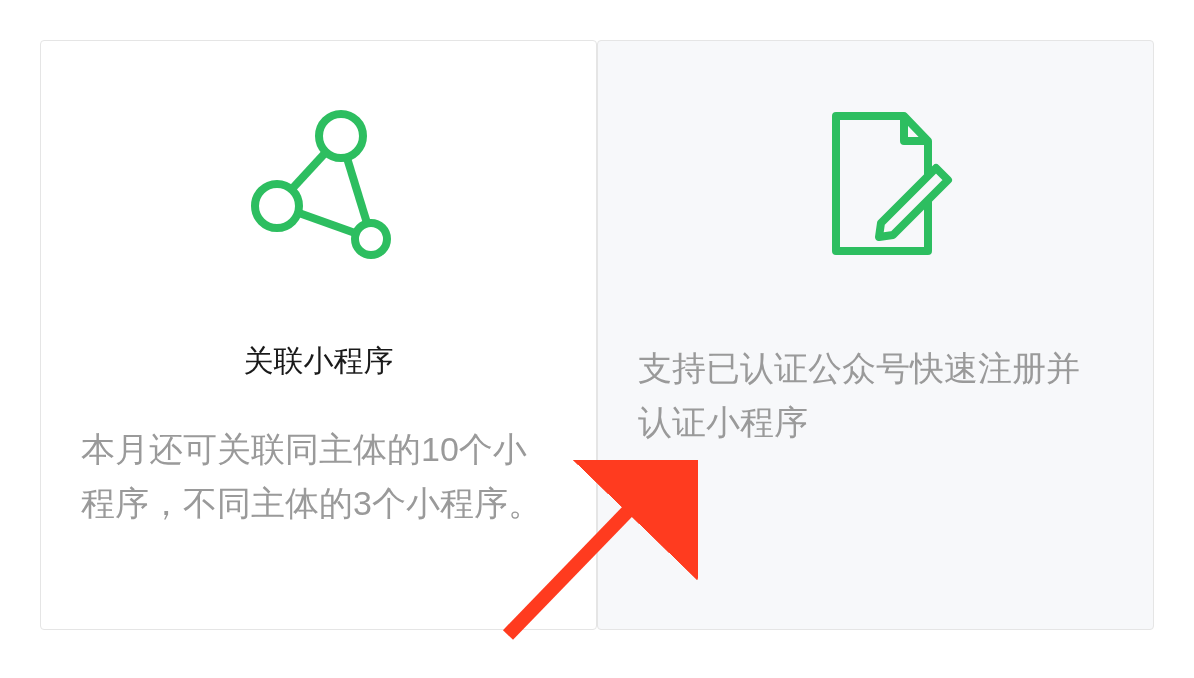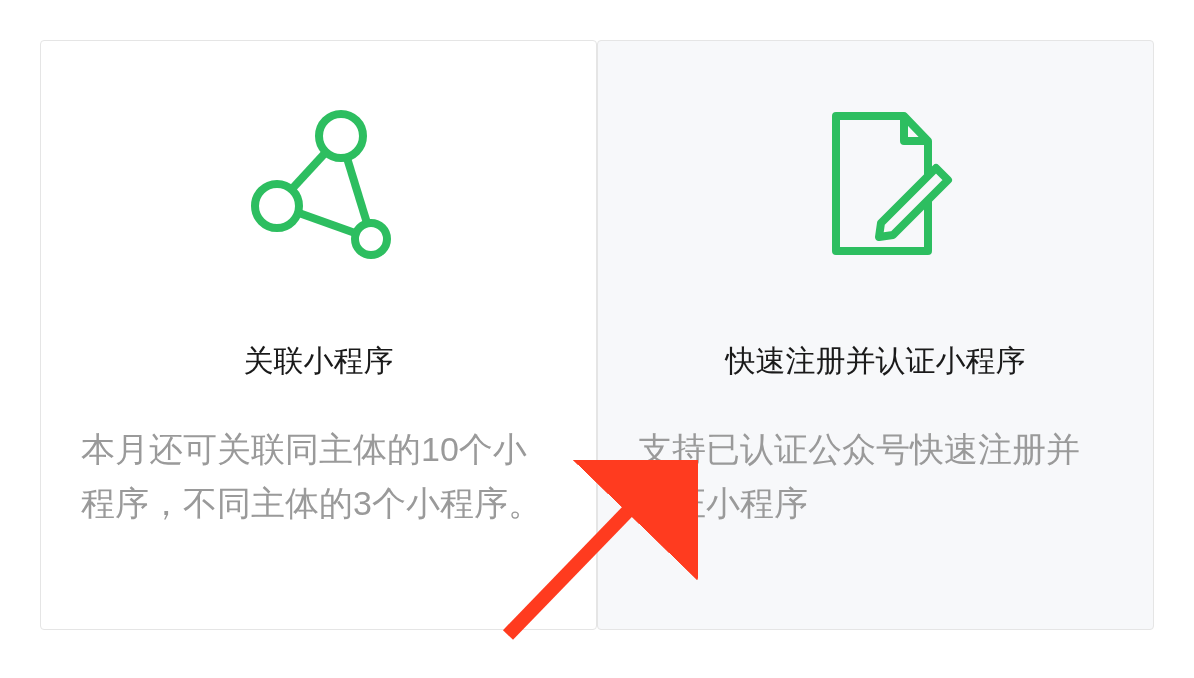--- a/index.html
+++ b/index.html
@@ -78,21 +78,20 @@
   </div>
 
   <div class="card active">
     <div class="card-icon">
       <svg width="180" height="180" viewBox="0 0 180 180">
         <path d="M 50 25 L 118 25 L 142 50 L 142 160 L 50 160 Z" fill="none" stroke="#2dbe60" stroke-width="8" stroke-linejoin="round"></path>
         <path d="M 118 25 L 118 50 L 142 50" fill="none" stroke="#2dbe60" stroke-width="8" stroke-linejoin="round"></path>
         <path d="M 95 132 L 150 77 L 162 89 L 107 144 L 93 146 Z" fill="#f7f8fa" stroke="#2dbe60" stroke-width="8" stroke-linejoin="round"></path>
       </svg>
     </div>
-    <h2 class="card-title">快速注册并认证小程序</h2>
     <p class="card-description">支持已认证公众号快速注册并认证小程序</p>
   </div>
 
 </div>
 
 <svg class="arrow-overlay" width="220" height="190" viewBox="0 0 220 190">
   <defs>
     <marker id="ah" markerWidth="14" markerHeight="14" refX="3" refY="7" orient="auto">
       <polygon points="0,0 14,7 0,14" fill="#ff3b1f"></polygon>
     </marker>

